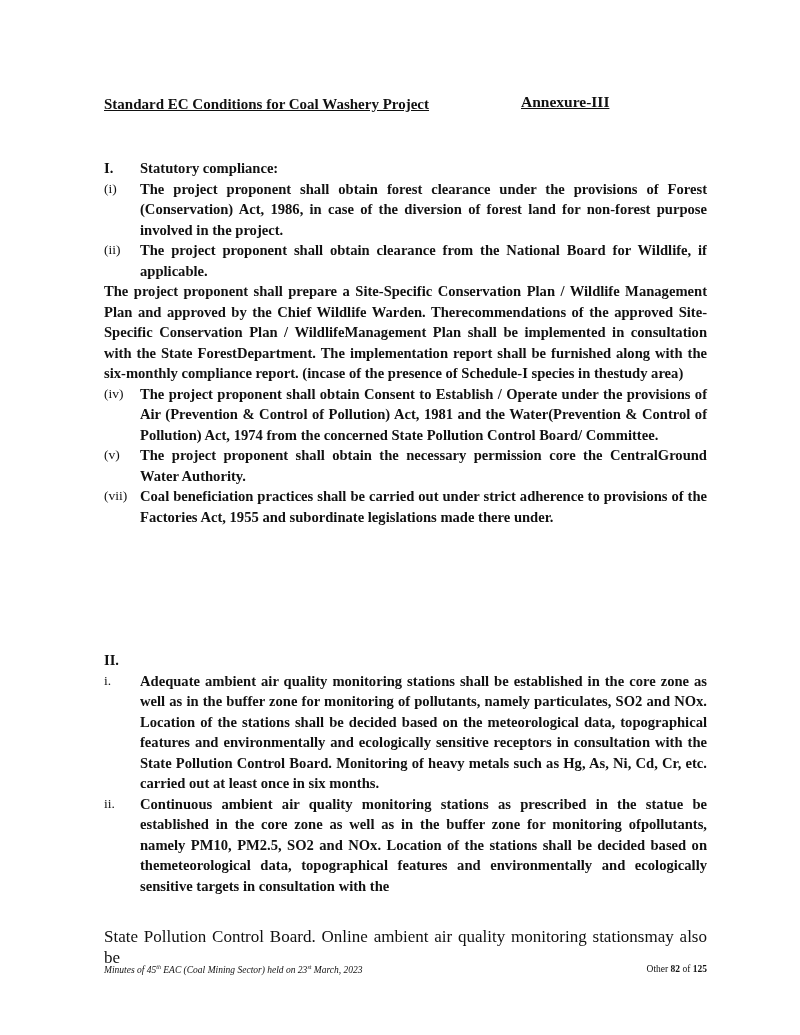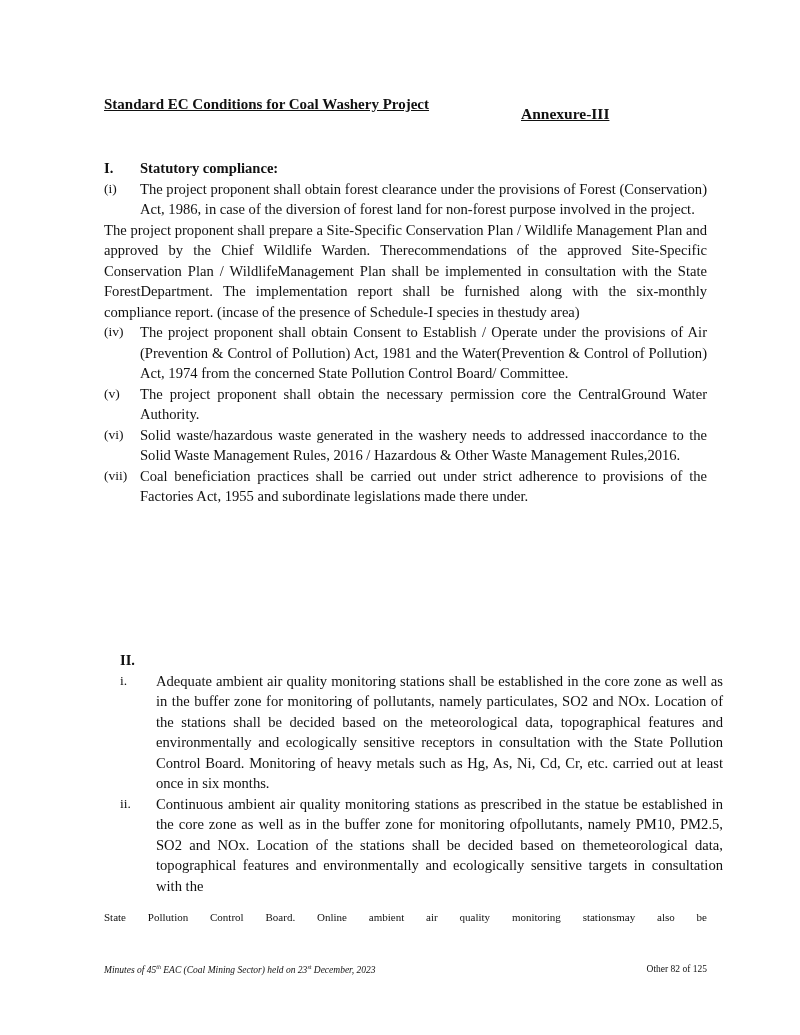--- a/index.html
+++ b/index.html
@@ -1,69 +1,69 @@
 <!DOCTYPE html>
 <html><head>
 <meta charset="utf-8">
 <style>
   html, body { margin: 0; padding: 0; background: #ffffff; }
   body { width: 800px; height: 1035px; position: relative; overflow: hidden;
          font-family: "Liberation Serif", serif; color: #111; }
   .page { position: absolute; left: 0; top: 0; width: 800px; height: 1035px; background: #fff; }
   .annexure { position: absolute; left: 521px; top: 93px; font-weight: bold; text-decoration: underline;
-              font-size: 15.5px; margin-top: 12px; }
+              font-size: 15.5px; }
   .title { position: absolute; left: 104px; top: 96px; font-weight: bold; text-decoration: underline;
            font-size: 15px; text-align: center; }
   .section { position: absolute; left: 104px; width: 603px; font-size: 14.6px; line-height: 20.5px; }
   .sec-head { display: flex; font-weight: bold; }
   .sec-num { width: 36px; flex: none; }
   .item { display: flex; }
   .item-label { width: 36px; flex: none; font-size: 13.5px; }
-  .item-text { flex: 1; text-align: justify; text-align-last: left; }
+  .item-text { flex: 1; text-align: justify; text-align-last: left; font-weight: bold; }
   .s1 { top: 158px; }
-  .s2 { top: 650px; margin-left: 16px; }
-  .tail { position: absolute; left: 104px; top: 907px; width: 603px; font-size: 11px; line-height: 20.5px;
+  .s2 { top: 650px; }
+  .tail { position: absolute; left: 104px; top: 927px; width: 603px; font-size: 17px; line-height: 20.5px;
           text-align: justify; text-align-last: justify; }
   .footer { position: absolute; top: 964px; left: 104px; width: 603px; font-size: 9.5px; display: flex;
             justify-content: space-between; }
   .footer-left { font-style: italic; }
   .footer-left sup { font-size: 6px; }
-  .footer-right b { font-weight: normal; }
+  .footer-right b { font-weight: bold; }
 </style>
 </head>
 <body>
 
 <div class="page">
 
   <div class="annexure">Annexure-III</div>
   <div class="title">Standard EC Conditions for Coal Washery Project</div>
 
   <div class="section s1">
     <div class="sec-head">
       <span class="sec-num">I.</span>
       <span>Statutory compliance:</span>
     </div>
     <div class="item">
       <span class="item-label">(i)</span>
       <span class="item-text">The project proponent shall obtain forest clearance under the provisions of Forest (Conservation) Act, 1986, in case of the diversion of forest land for non-forest purpose involved in the project.</span>
     </div>
     <div class="item">
+      <span class="item-label">(ii)</span>
+      <span class="item-text">The project proponent shall obtain clearance from the National Board for Wildlife, if applicable.</span>
+    </div>
+    <div class="item">
       <span class="item-text">The project proponent shall prepare a Site-Specific Conservation Plan / Wildlife Management Plan and approved by the Chief Wildlife Warden. Therecommendations of the approved Site-Specific Conservation Plan / WildlifeManagement Plan shall be implemented in consultation with the State ForestDepartment. The implementation report shall be furnished along with the six-monthly compliance report. (incase of the presence of Schedule-I species in thestudy area)</span>
     </div>
     <div class="item">
       <span class="item-label">(iv)</span>
       <span class="item-text">The project proponent shall obtain Consent to Establish / Operate under the provisions of Air (Prevention &amp; Control of Pollution) Act, 1981 and the Water(Prevention &amp; Control of Pollution) Act, 1974 from the concerned State Pollution Control Board/ Committee.</span>
     </div>
     <div class="item">
       <span class="item-label">(v)</span>
       <span class="item-text">The project proponent shall obtain the necessary permission core the CentralGround Water Authority.</span>
-    </div>
-    <div class="item">
-      <span class="item-label">(vi)</span>
-      <span class="item-text">Solid waste/hazardous waste generated in the washery needs to addressed inaccordance to the Solid Waste Management Rules, 2016 / Hazardous &amp; Other Waste Management Rules,2016.</span>
     </div>
     <div class="item">
       <span class="item-label">(vii)</span>
       <span class="item-text">Coal beneficiation practices shall be carried out under  strict  adherence to provisions of the Factories Act, 1955 and  subordinate  legislations  made there under.</span>
     </div>
   </div>
 
   <div class="section s2">
     <div class="sec-head">
       <span class="sec-num">II.</span>
@@ -74,17 +74,17 @@
     </div>
     <div class="item">
       <span class="item-label">ii.</span>
       <span class="item-text">Continuous ambient air quality monitoring stations as prescribed in the statue be established in the core zone as well as in the buffer zone for monitoring ofpollutants, namely PM10, PM2.5, SO2 and NOx. Location of the stations shall be decided based on  themeteorological  data,  topographical  features  and environmentally  and ecologically sensitive targets  in  consultation  with  the</span>
     </div>
   </div>
 
   <div class="tail">State Pollution Control Board. Online ambient air quality monitoring stationsmay also be</div>
 
   <div class="footer">
-    <span class="footer-left"><span>Minutes of 45</span><sup>th</sup><span> EAC (Coal Mining Sector) held on 23</span><sup>st</sup><span> December, 2023</span></span>
+    <span class="footer-left"><span>Minutes of 45</span><sup>th</sup><span> EAC (Coal Mining Sector) held on 23</span><sup>st</sup><span> March, 2023</span></span>
     <span class="footer-right"><span>Other </span><b>82</b><span> of </span><b>125</b></span>
   </div>
 
 </div>
 
 </body></html>

